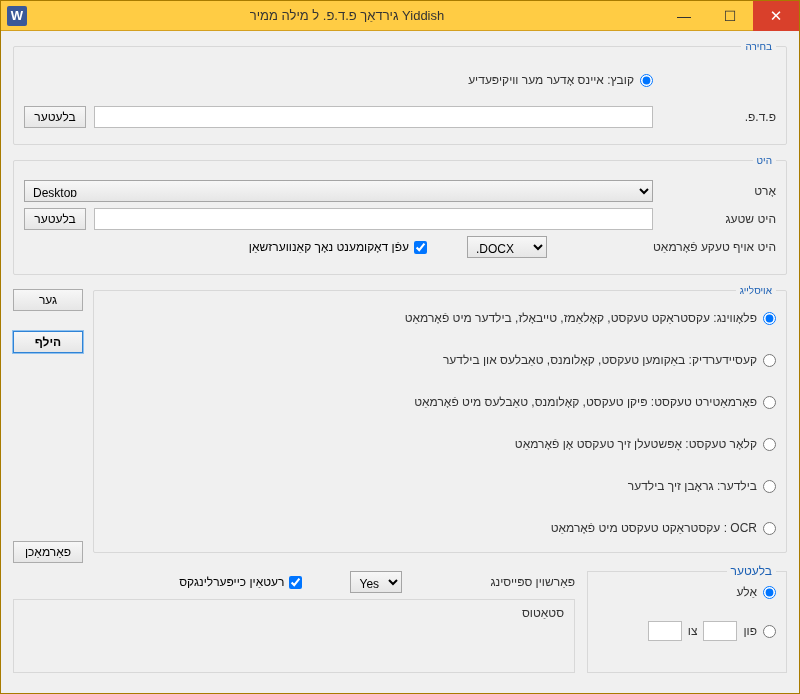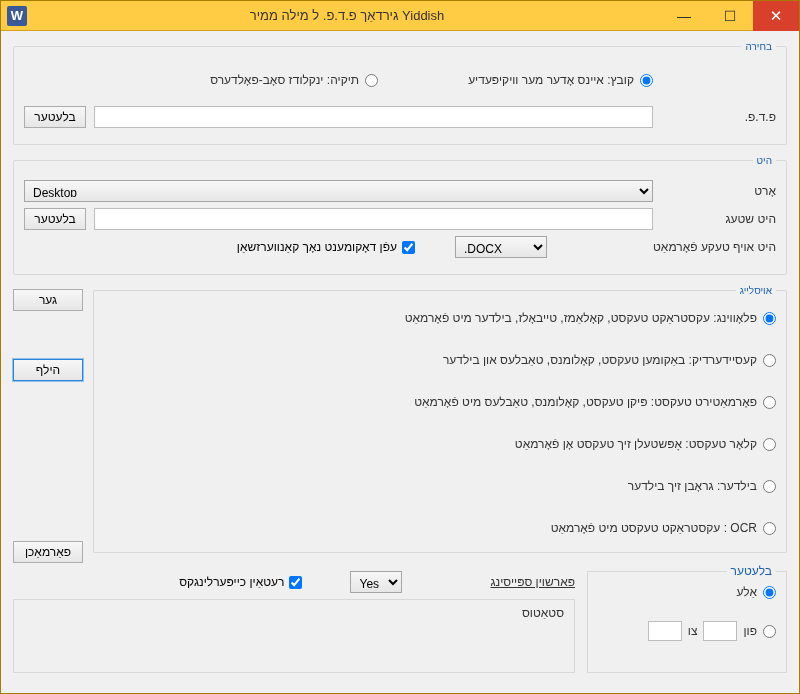--- a/index.html
+++ b/index.html
@@ -86,21 +86,20 @@
   gap: 8px;
 }
 .label {
   width: 115px;
   color: #333;
   flex-shrink: 0;
 }
 .label-sm {
   width: auto;
   color: #333;
-  text-decoration: underline;
 }
 .text-input {
   flex: 1;
   height: 22px;
   border: 1px solid #bdbdbd;
   background: #fff;
   padding: 0 4px;
   font-family: inherit;
   font-size: 12px;
 }
@@ -119,20 +118,21 @@
   border: 1px solid #acacac;
   background: linear-gradient(#f7f7f7,#e6e6e6);
   font-family: inherit;
   font-size: 12px;
   cursor: pointer;
   padding: 0 8px;
 }
 .btn:focus, .btn.highlight {
   border: 1px solid #2f83d6;
   outline: 1px solid #8fc1ef;
+  font-weight: bold;
 }
 .radio-line {
   display: flex;
   align-items: center;
   gap: 6px;
   margin: 7px 0;
   color: #333;
 }
 .radio-line input[type=radio] { margin: 0; }
 .radio-group-h {
@@ -149,21 +149,21 @@
 .main-cols {
   display: flex;
   gap: 10px;
   direction: rtl;
 }
 .main-cols .leftcol { flex: 1; }
 .sidebtns {
   display: flex;
   flex-direction: column;
   width: 70px;
-  gap: 48px;
+  gap: 20px;
   padding-top: 4px;
 }
 .sidebtns .spacer { flex: 1; }
 .bottom-section {
   display: flex;
   gap: 12px;
 }
 .pages-box {
   width: 200px;
   border: 1px solid #d8d8d8;
@@ -223,24 +223,20 @@
 
     <fieldset>
       <legend>בחירה</legend>
       <div class="row">
         <div class="label"></div>
         <div class="radio-group-h" style="flex:1">
           <label class="radio-line">
             <input type="radio" name="src" checked="" style="">
             <span>קובץ: איינס אָדער מער וויקיפּעדיע</span>
           </label>
-          <label class="radio-line">
-            <input type="radio" name="src" style="">
-            <span>תיקיה: ינקלודז סאָב-פאָלדערס</span>
-          </label>
         </div>
       </div>
       <div class="row">
         <div class="label">פ.ד.פ.</div>
         <input class="text-input" type="text" style="">
         <button class="btn">בלעטער</button>
       </div>
     </fieldset>
 
     <fieldset>
@@ -252,21 +248,21 @@
         </select>
       </div>
       <div class="row">
         <div class="label">היט שטעג</div>
         <input class="text-input" type="text" style="">
         <button class="btn">בלעטער</button>
       </div>
       <div class="row">
         <div class="label" style="width:auto;">היט אויף טעקע פֿאָרמאַט</div>
         <div style="width:90px"></div>
-        <select class="select" style="width:92px">
+        <select class="select" style="width:80px">
           <option>.DOCX</option>
         </select>
         <div style="width:24px"></div>
         <label class="chk-line">
           <input type="checkbox" checked="" style="">
           <span>עפֿן דאָקומענט נאָך קאַנווערזשאַן</span>
         </label>
       </div>
     </fieldset>
 

